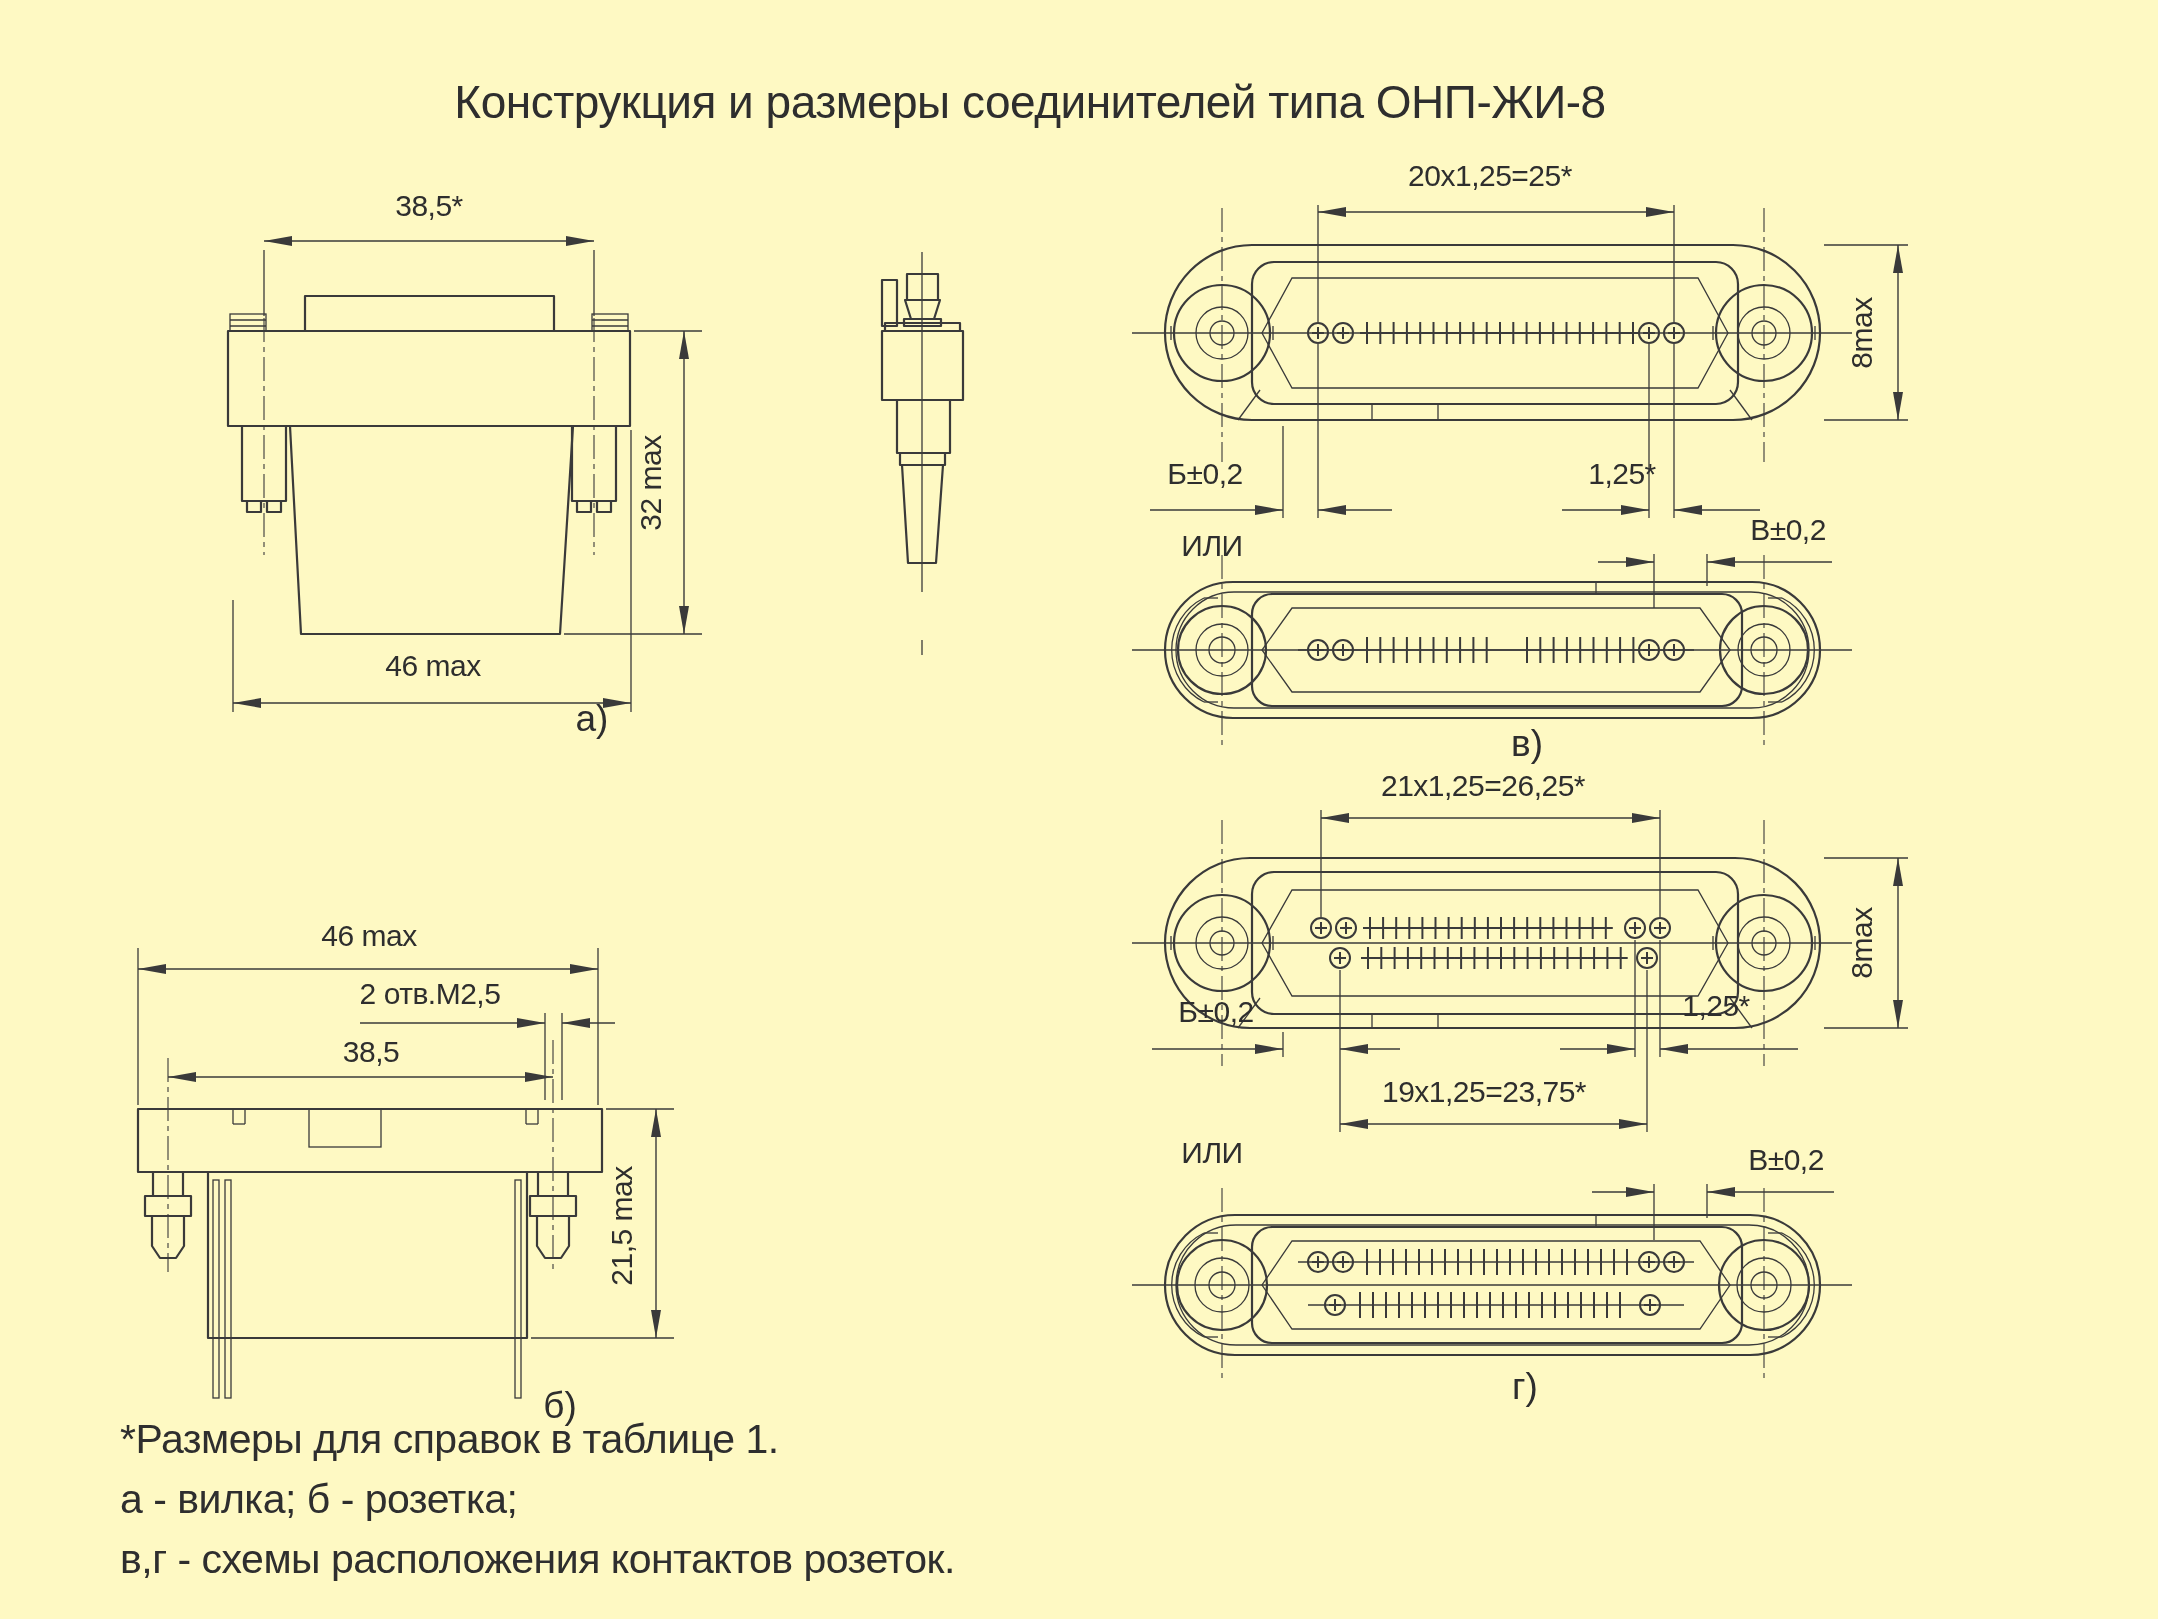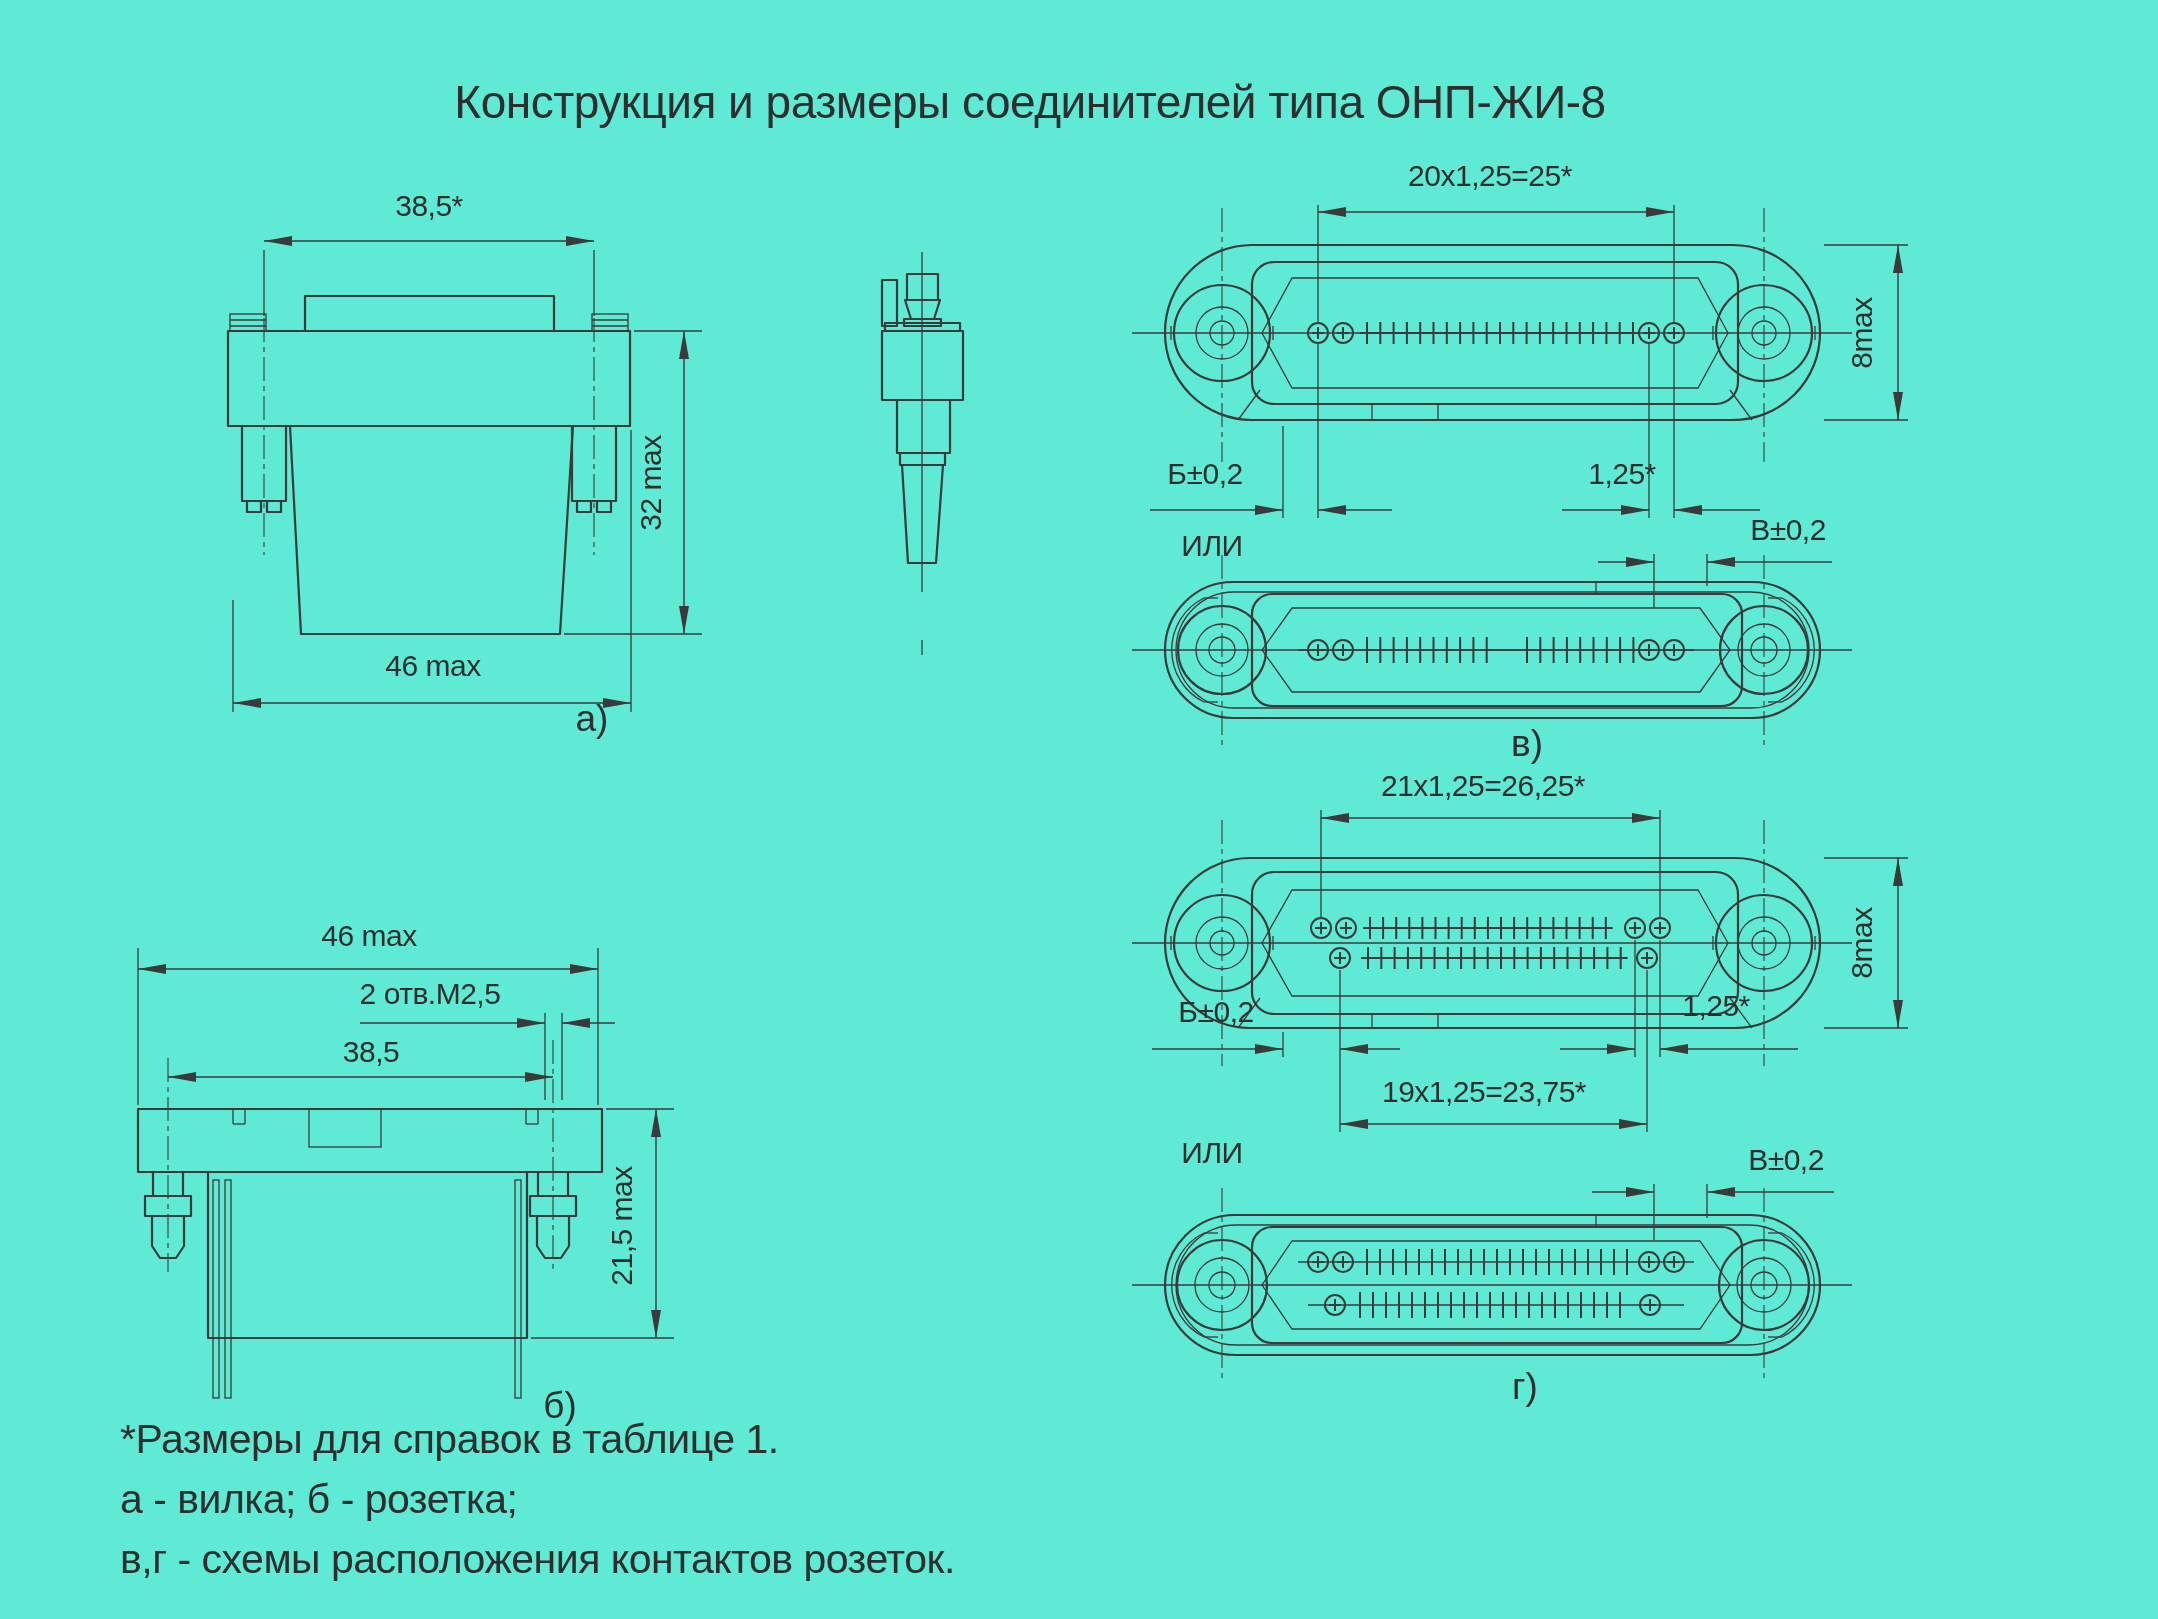--- a/index.html
+++ b/index.html
@@ -1,16 +1,16 @@
 <!DOCTYPE html>
 <html><head>
 <meta charset="utf-8">
 <style>
   html,body{margin:0;padding:0;background:#ffffff;}
-  .stage{position:relative;width:2158px;height:1619px;background:#5eead4;overflow:hidden;}
+  .stage{position:relative;width:2158px;height:1619px;background:#fef9c3;overflow:hidden;}
   svg{display:block;}
   .ln{stroke:#3a3a3a;stroke-width:2.2;fill:none;stroke-linejoin:round;stroke-linecap:round;}
   .lnt{stroke:#3a3a3a;stroke-width:1.3;fill:none;}
   .c-ln{stroke:#3a3a3a;stroke-width:2;fill:none;}
   .cl{stroke:#3a3a3a;stroke-width:1.1;fill:none;stroke-dasharray:24 5 5 5;}
   .dim{stroke:#3a3a3a;stroke-width:1.4;fill:none;}
   text{font-family:"Liberation Sans","DejaVu Sans",sans-serif;fill:#2e2e2e;}
   .txt{font-size:30px;letter-spacing:-0.5px;}
   .lbl{font-size:37px;}
   .ttl{font-size:46px;letter-spacing:-0.5px;}

